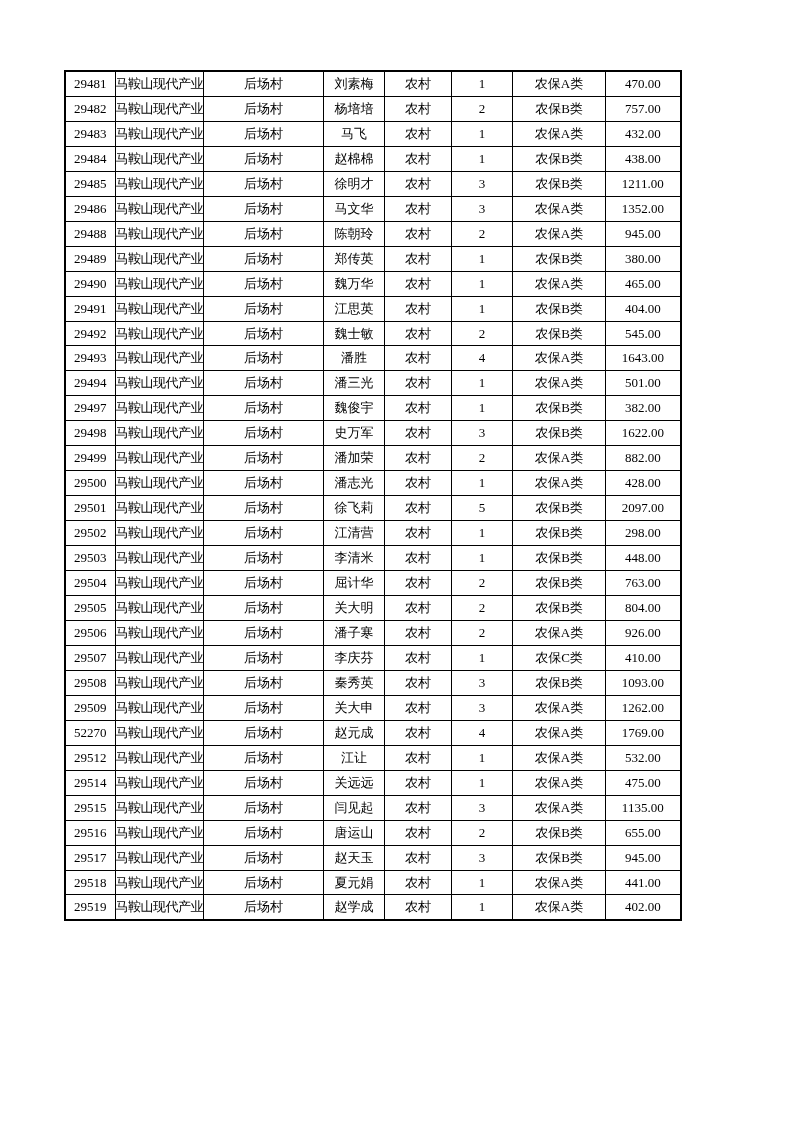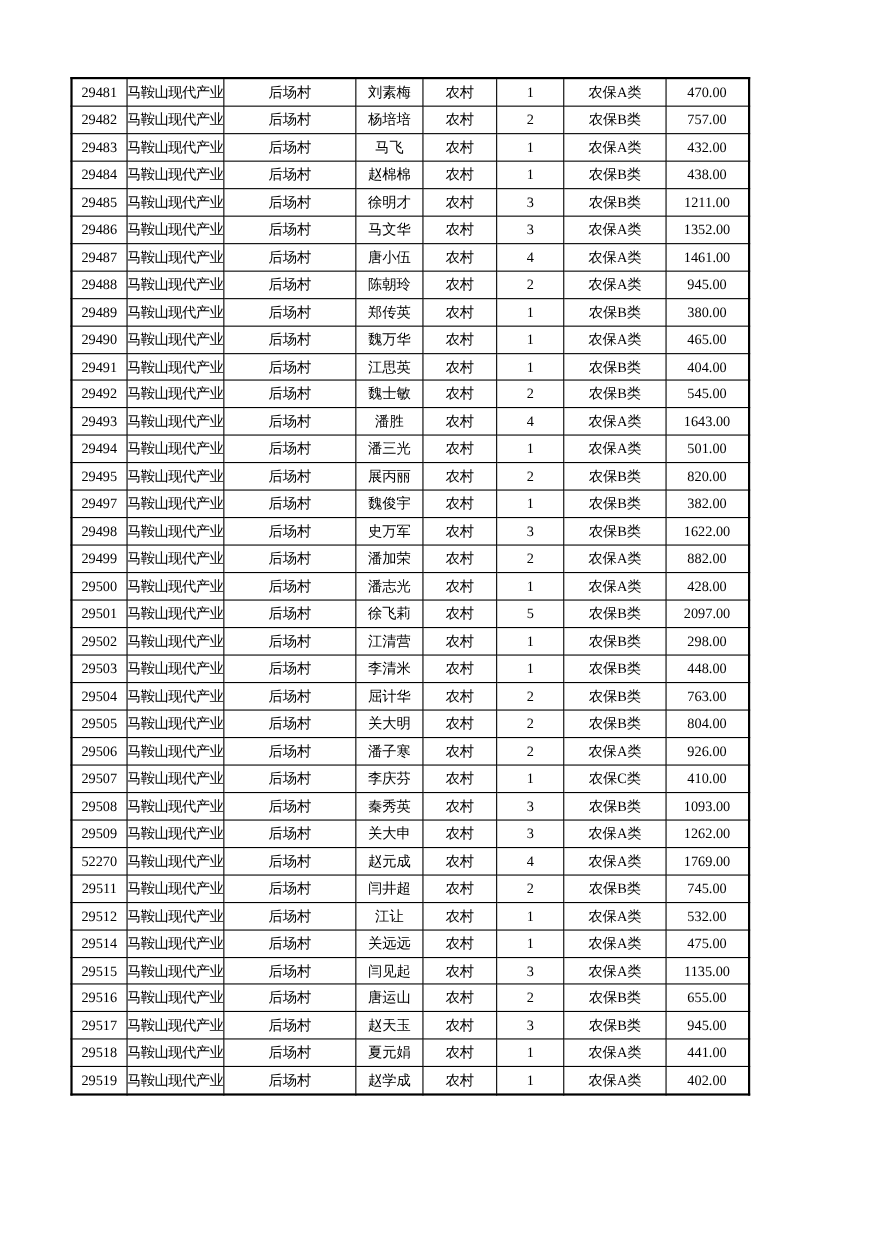--- a/index.html
+++ b/index.html
@@ -121,108 +121,88 @@
           <td class="c0">29486</td>
           <td class="c1">马鞍山现代产业</td>
           <td class="c2">后场村</td>
           <td class="c3">马文华</td>
           <td class="c4">农村</td>
           <td class="c5">3</td>
           <td class="c6">农保A类</td>
           <td class="c7">1352.00</td>
         </tr>
         <tr>
-          <td class="c0">29487</td>
-          <td class="c1">马鞍山现代产业</td>
-          <td class="c2">后场村</td>
-          <td class="c3">唐小伍</td>
+          <td class="c0">29488</td>
+          <td class="c1">马鞍山现代产业</td>
+          <td class="c2">后场村</td>
+          <td class="c3">陈朝玲</td>
+          <td class="c4">农村</td>
+          <td class="c5">2</td>
+          <td class="c6">农保A类</td>
+          <td class="c7">945.00</td>
+        </tr>
+        <tr>
+          <td class="c0">29489</td>
+          <td class="c1">马鞍山现代产业</td>
+          <td class="c2">后场村</td>
+          <td class="c3">郑传英</td>
+          <td class="c4">农村</td>
+          <td class="c5">1</td>
+          <td class="c6">农保B类</td>
+          <td class="c7">380.00</td>
+        </tr>
+        <tr>
+          <td class="c0">29490</td>
+          <td class="c1">马鞍山现代产业</td>
+          <td class="c2">后场村</td>
+          <td class="c3">魏万华</td>
+          <td class="c4">农村</td>
+          <td class="c5">1</td>
+          <td class="c6">农保A类</td>
+          <td class="c7">465.00</td>
+        </tr>
+        <tr>
+          <td class="c0">29491</td>
+          <td class="c1">马鞍山现代产业</td>
+          <td class="c2">后场村</td>
+          <td class="c3">江思英</td>
+          <td class="c4">农村</td>
+          <td class="c5">1</td>
+          <td class="c6">农保B类</td>
+          <td class="c7">404.00</td>
+        </tr>
+        <tr>
+          <td class="c0">29492</td>
+          <td class="c1">马鞍山现代产业</td>
+          <td class="c2">后场村</td>
+          <td class="c3">魏士敏</td>
+          <td class="c4">农村</td>
+          <td class="c5">2</td>
+          <td class="c6">农保B类</td>
+          <td class="c7">545.00</td>
+        </tr>
+        <tr>
+          <td class="c0">29493</td>
+          <td class="c1">马鞍山现代产业</td>
+          <td class="c2">后场村</td>
+          <td class="c3">潘胜</td>
           <td class="c4">农村</td>
           <td class="c5">4</td>
           <td class="c6">农保A类</td>
-          <td class="c7">1461.00</td>
-        </tr>
-        <tr>
-          <td class="c0">29488</td>
-          <td class="c1">马鞍山现代产业</td>
-          <td class="c2">后场村</td>
-          <td class="c3">陈朝玲</td>
-          <td class="c4">农村</td>
-          <td class="c5">2</td>
-          <td class="c6">农保A类</td>
-          <td class="c7">945.00</td>
-        </tr>
-        <tr>
-          <td class="c0">29489</td>
-          <td class="c1">马鞍山现代产业</td>
-          <td class="c2">后场村</td>
-          <td class="c3">郑传英</td>
-          <td class="c4">农村</td>
-          <td class="c5">1</td>
-          <td class="c6">农保B类</td>
-          <td class="c7">380.00</td>
-        </tr>
-        <tr>
-          <td class="c0">29490</td>
-          <td class="c1">马鞍山现代产业</td>
-          <td class="c2">后场村</td>
-          <td class="c3">魏万华</td>
-          <td class="c4">农村</td>
-          <td class="c5">1</td>
-          <td class="c6">农保A类</td>
-          <td class="c7">465.00</td>
-        </tr>
-        <tr>
-          <td class="c0">29491</td>
-          <td class="c1">马鞍山现代产业</td>
-          <td class="c2">后场村</td>
-          <td class="c3">江思英</td>
-          <td class="c4">农村</td>
-          <td class="c5">1</td>
-          <td class="c6">农保B类</td>
-          <td class="c7">404.00</td>
-        </tr>
-        <tr>
-          <td class="c0">29492</td>
-          <td class="c1">马鞍山现代产业</td>
-          <td class="c2">后场村</td>
-          <td class="c3">魏士敏</td>
-          <td class="c4">农村</td>
-          <td class="c5">2</td>
-          <td class="c6">农保B类</td>
-          <td class="c7">545.00</td>
-        </tr>
-        <tr>
-          <td class="c0">29493</td>
-          <td class="c1">马鞍山现代产业</td>
-          <td class="c2">后场村</td>
-          <td class="c3">潘胜</td>
-          <td class="c4">农村</td>
-          <td class="c5">4</td>
-          <td class="c6">农保A类</td>
           <td class="c7">1643.00</td>
         </tr>
         <tr>
           <td class="c0">29494</td>
           <td class="c1">马鞍山现代产业</td>
           <td class="c2">后场村</td>
           <td class="c3">潘三光</td>
           <td class="c4">农村</td>
           <td class="c5">1</td>
           <td class="c6">农保A类</td>
           <td class="c7">501.00</td>
-        </tr>
-        <tr>
-          <td class="c0">29495</td>
-          <td class="c1">马鞍山现代产业</td>
-          <td class="c2">后场村</td>
-          <td class="c3">展丙丽</td>
-          <td class="c4">农村</td>
-          <td class="c5">2</td>
-          <td class="c6">农保B类</td>
-          <td class="c7">820.00</td>
         </tr>
         <tr>
           <td class="c0">29497</td>
           <td class="c1">马鞍山现代产业</td>
           <td class="c2">后场村</td>
           <td class="c3">魏俊宇</td>
           <td class="c4">农村</td>
           <td class="c5">1</td>
           <td class="c6">农保B类</td>
           <td class="c7">382.00</td>
@@ -349,30 +329,20 @@
         </tr>
         <tr>
           <td class="c0">52270</td>
           <td class="c1">马鞍山现代产业</td>
           <td class="c2">后场村</td>
           <td class="c3">赵元成</td>
           <td class="c4">农村</td>
           <td class="c5">4</td>
           <td class="c6">农保A类</td>
           <td class="c7">1769.00</td>
-        </tr>
-        <tr>
-          <td class="c0">29511</td>
-          <td class="c1">马鞍山现代产业</td>
-          <td class="c2">后场村</td>
-          <td class="c3">闫井超</td>
-          <td class="c4">农村</td>
-          <td class="c5">2</td>
-          <td class="c6">农保B类</td>
-          <td class="c7">745.00</td>
         </tr>
         <tr>
           <td class="c0">29512</td>
           <td class="c1">马鞍山现代产业</td>
           <td class="c2">后场村</td>
           <td class="c3">江让</td>
           <td class="c4">农村</td>
           <td class="c5">1</td>
           <td class="c6">农保A类</td>
           <td class="c7">532.00</td>

